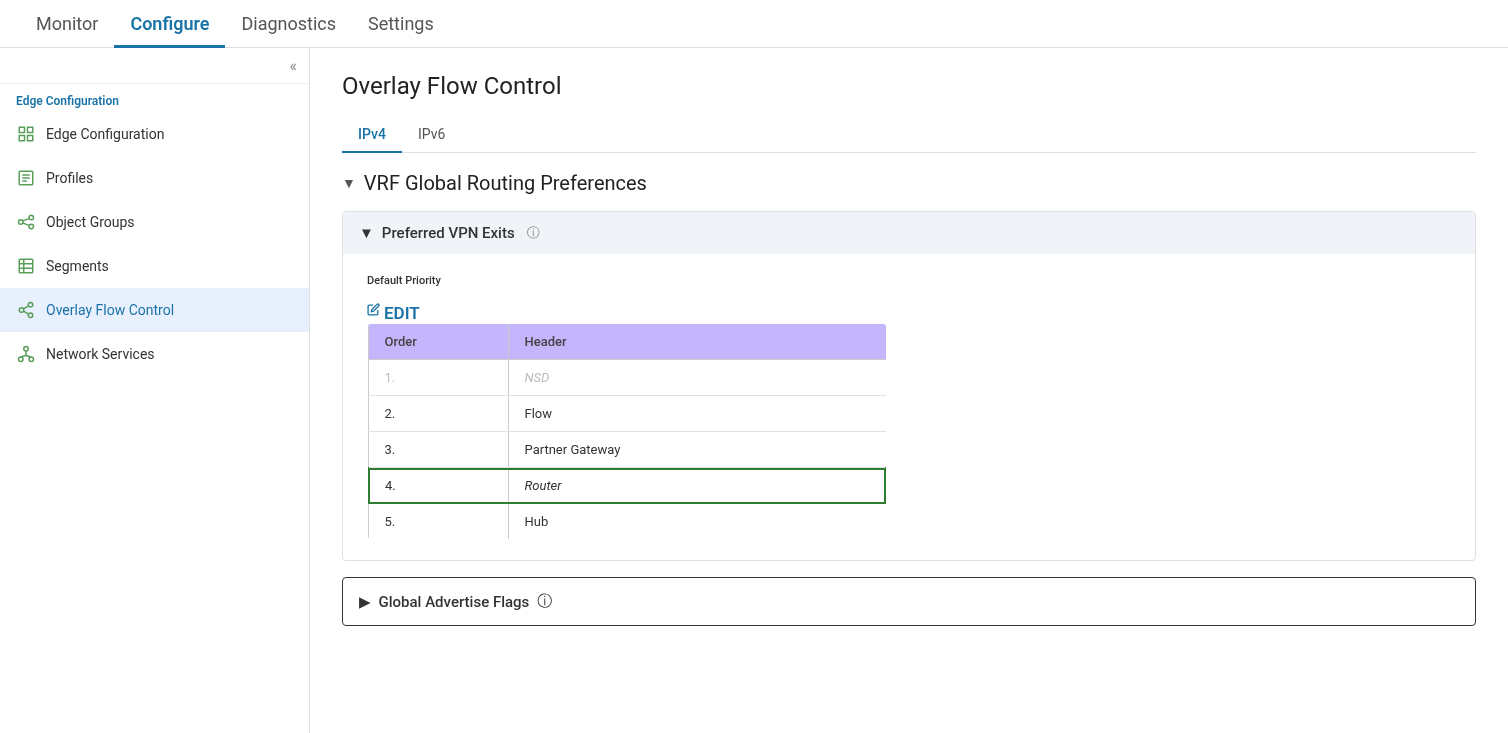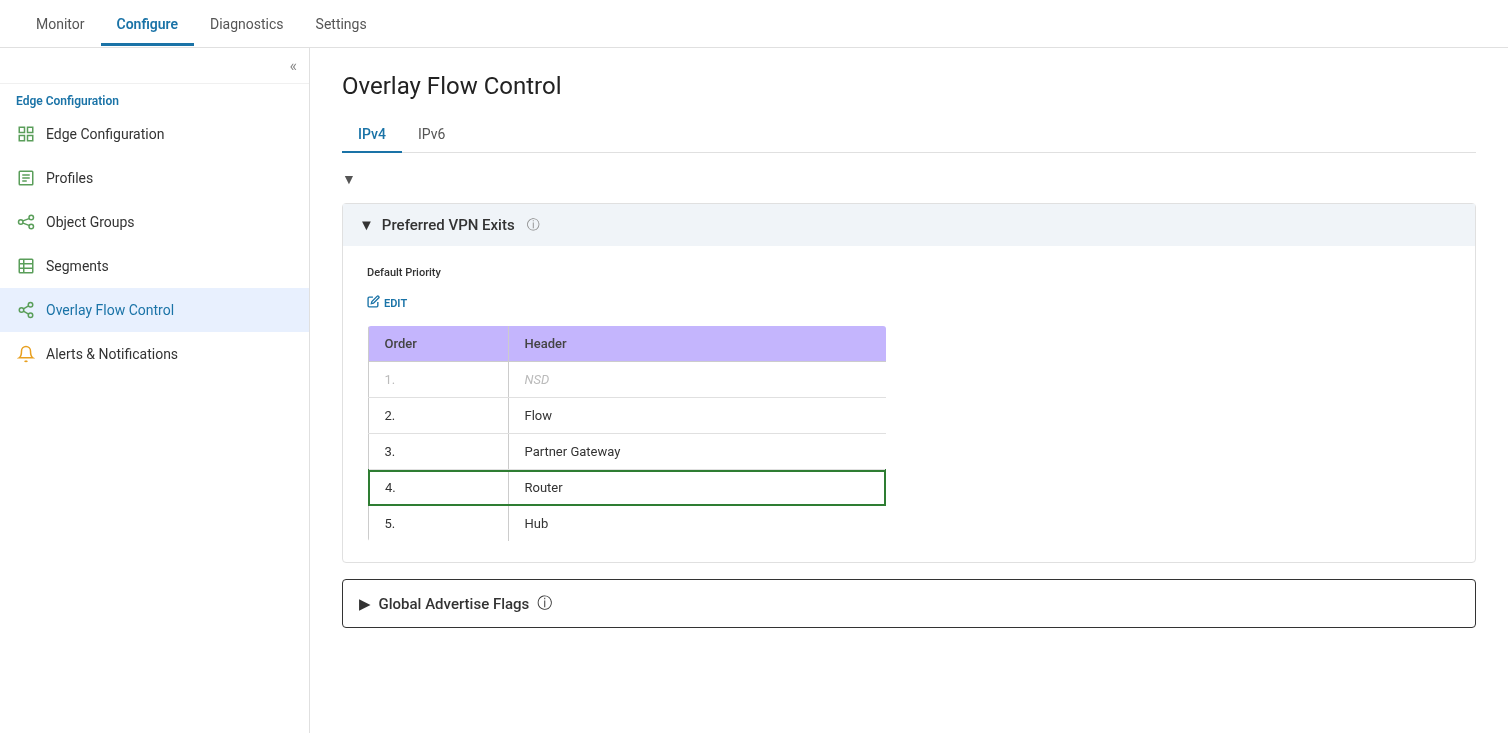--- a/index.html
+++ b/index.html
@@ -1,17 +1,17 @@
 <!DOCTYPE html>
 <html><head>
   <meta charset="utf-8">
   <style>
     * { box-sizing: border-box; margin: 0; padding: 0; }
     body { font-family: -apple-system, BlinkMacSystemFont, 'Segoe UI', Roboto, sans-serif; font-size: 14px; color: #333; background: #fff; height: 733px; width: 1508px; overflow: hidden; display: flex; flex-direction: column; }
-    .top-nav-item { padding: 14px 16px; cursor: pointer; color: #555; font-size: 14px; position: relative; }
+    .top-nav-item { padding: 14px 16px; cursor: pointer; color: #555; font-size: 18px; position: relative; }
     .top-nav-item.active { color: #1a73a7; font-weight: 600; }
     .top-nav-item.active::after { content: ''; position: absolute; bottom: 0; left: 0; right: 0; height: 3px; background: #1a73a7; }
 
     
     .main-layout { display: flex; flex: 1; overflow: hidden; }
 
     
     .sidebar { width: 310px; border-right: 1px solid #e0e0e0; background: #fff; display: flex; flex-direction: column; overflow-y: auto; }
     .sidebar-collapse { display: flex; justify-content: flex-end; padding: 8px 12px; border-bottom: 1px solid #f0f0f0; }
     .sidebar-collapse-btn { cursor: pointer; color: #888; font-size: 16px; }
@@ -38,21 +38,21 @@
     .section-header { display: flex; align-items: center; padding: 12px 16px; background: #f0f4f8; cursor: pointer; gap: 8px; font-size: 15px; font-weight: 500; color: #333; }
     .section-header .info-icon { color: #888; font-size: 13px; margin-left: 4px; }
     .section-body { padding: 20px 24px; }
 
     
     .vrf-header { display: flex; align-items: center; gap: 8px; font-size: 20px; font-weight: 400; color: #222; margin-bottom: 16px; cursor: pointer; }
     .vrf-header .chevron { color: #555; font-size: 14px; }
 
     
     .default-priority-label { font-size: 11px; font-weight: 500; color: #333; margin-bottom: 16px; }
-    .edit-link { display: flex; align-items: center; gap: 4px; color: #1a73a7; font-size: 11px; font-weight: 600; cursor: pointer; margin-bottom: 14px; }
+    .edit-link { display: flex; align-items: flex-start; gap: 4px; color: #1a73a7; font-size: 17px; font-weight: 600; cursor: pointer; }
     .edit-link .pencil-icon { font-size: 13px; }
 
     
     .priority-table { width: 520px; border-collapse: collapse; border: 1px solid #ccc; border-radius: 4px; overflow: hidden; }
     .priority-table th { background: #c4b5fd; padding: 10px 16px; text-align: left; font-weight: 500; font-size: 13px; color: #444; border-bottom: 1px solid #ccc; }
     .priority-table td { padding: 10px 16px; font-size: 13px; color: #333; border-bottom: 1px solid #e0e0e0; }
     .priority-table tr:last-child td { border-bottom: none; }
     .priority-table tr.col-sep td:first-child, .priority-table th:first-child { border-right: 1px solid #ccc; width: 140px; }
 
     
@@ -145,42 +145,47 @@
             <circle cx="18" cy="5" r="3"></circle>
             <circle cx="6" cy="12" r="3"></circle>
             <circle cx="18" cy="19" r="3"></circle>
             <line x1="8.59" y1="13.51" x2="15.42" y2="17.49"></line>
             <line x1="15.41" y1="6.51" x2="8.59" y2="10.49"></line>
           </svg>
       </span>
       <span class="label">Overlay Flow Control</span>
     </div>
 
-
-    <div class="sidebar-item">
-      <span class="icon icon-bell">
-        <svg width="18" height="18" viewBox="0 0 24 24" fill="none" stroke="currentColor" stroke-width="2">
-            <path d="M18 8A6 6 0 0 0 6 8c0 7-3 9-3 9h18s-3-2-3-9"></path>
-            <path d="M13.73 21a2 2 0 0 1-3.46 0"></path>
-          </svg>
-      </span>
-      <span class="label">Alerts &amp; Notifications</span>
-    </div>
+    <div class="sidebar-item">
+      <span class="icon icon-network">
+        <svg width="18" height="18" viewBox="0 0 24 24" fill="none" stroke="currentColor" stroke-width="2">
+            <circle cx="12" cy="5" r="3"></circle>
+            <circle cx="5" cy="19" r="3"></circle>
+            <circle cx="19" cy="19" r="3"></circle>
+            <line x1="12" y1="8" x2="12" y2="14"></line>
+            <line x1="12" y1="14" x2="5" y2="16"></line>
+            <line x1="12" y1="14" x2="19" y2="16"></line>
+          </svg>
+      </span>
+      <span class="label">Network Services</span>
+    </div>
+
   </aside>
 
   <main class="content">
     <h1 class="page-title">Overlay Flow Control</h1>
 
     <div class="tabs">
       <div class="tab active">IPv4</div>
       <div class="tab">IPv6</div>
     </div>
 
     <div class="vrf-header">
       <span class="chevron">▼</span>
+      <span>VRF Global Routing Preferences</span>
     </div>
 
     <div class="section">
       <div class="section-header">
         <span>▼</span>
         <span>Preferred VPN Exits</span>
         <span class="info-icon">ⓘ</span>
       </div>
       <div class="section-body">
         <div class="default-priority-label">Default Priority</div>
@@ -209,21 +214,21 @@
               <tr>
                 <td style="border-right: 1px solid rgb(204, 204, 204);">2.</td>
                 <td>Flow</td>
               </tr>
               <tr>
                 <td style="border-right: 1px solid rgb(204, 204, 204);">3.</td>
                 <td>Partner Gateway</td>
               </tr>
               <tr style="outline: rgb(46, 125, 50) solid 2px; outline-offset: -2px;">
                 <td style="border-right: 1px solid rgb(204, 204, 204); border-left: 2px solid rgb(46, 125, 50);">4.</td>
-                <td style="border-right: 2px solid rgb(46, 125, 50);">Router</td>
+                <td style="border-right: 2px solid rgb(46, 125, 50); font-style: italic;">Router</td>
               </tr>
               <tr>
                 <td style="border-right: 1px solid rgb(204, 204, 204);">5.</td>
                 <td>Hub</td>
               </tr>
             </tbody>
         </table>
       </div>
     </div>
 

